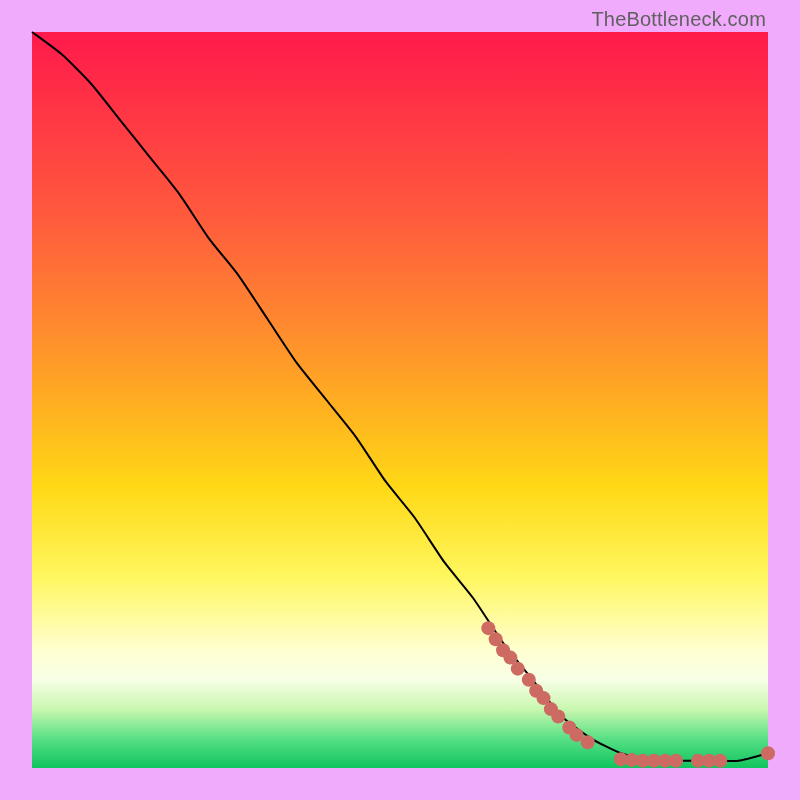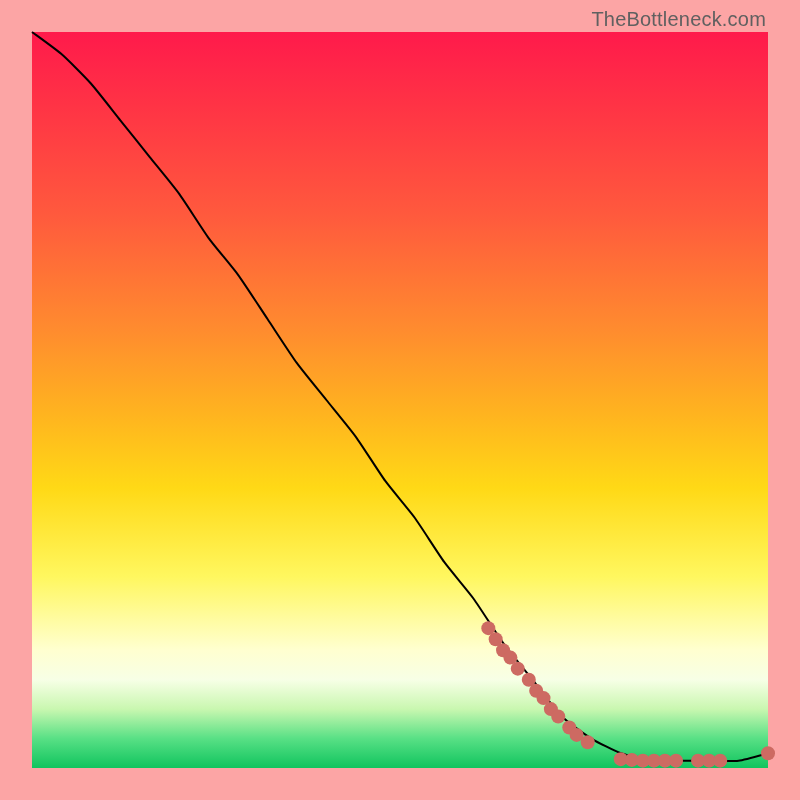--- a/index.html
+++ b/index.html
@@ -8,21 +8,21 @@
     width: 800px;
     height: 800px;
     background: #000;
     overflow: hidden;
     font-family: Arial, Helvetica, sans-serif;
   }
   .frame {
     position: relative;
     width: 800px;
     height: 800px;
-    background: #fca5a5;
+    background: #f0abfc;
   }
   .plot-area {
     position: absolute;
     left: 32px;
     top: 32px;
     width: 736px;
     height: 736px;
     
     background: linear-gradient(
       to bottom,

